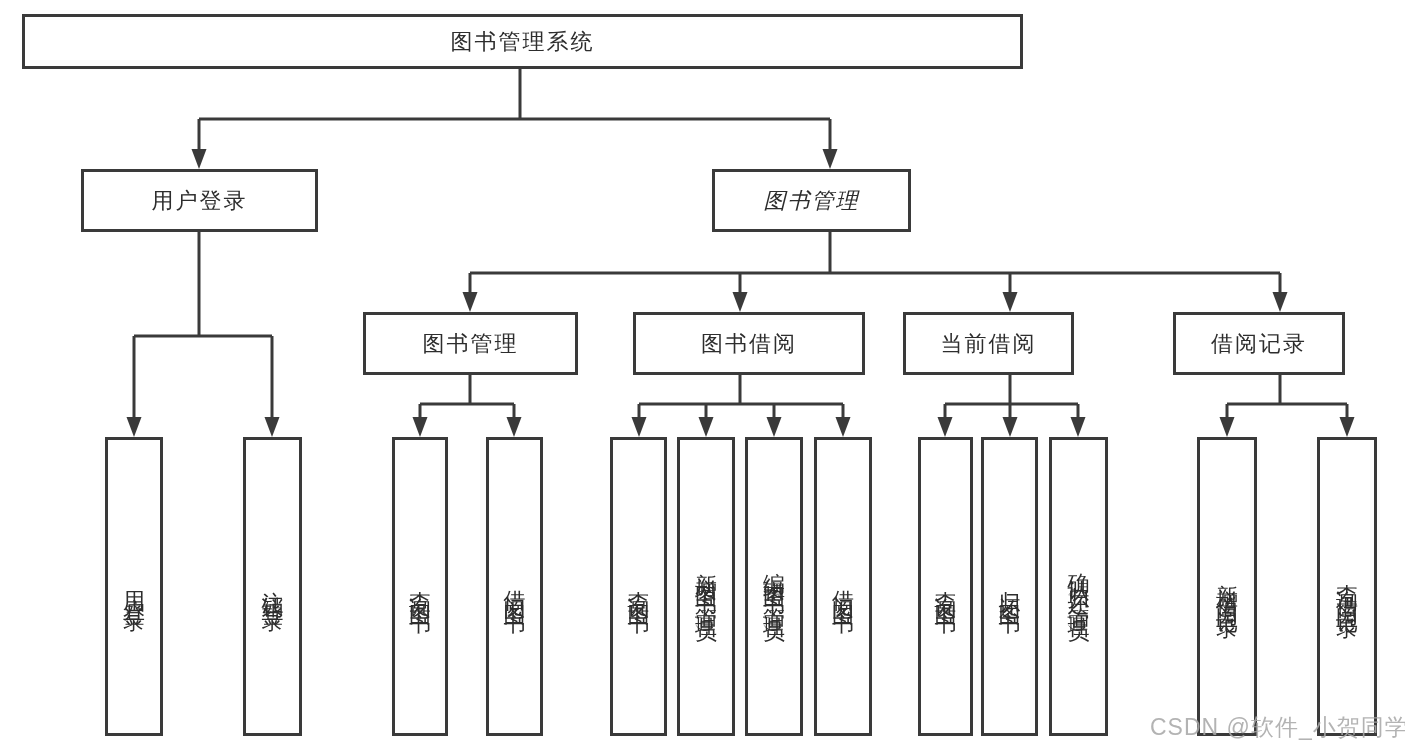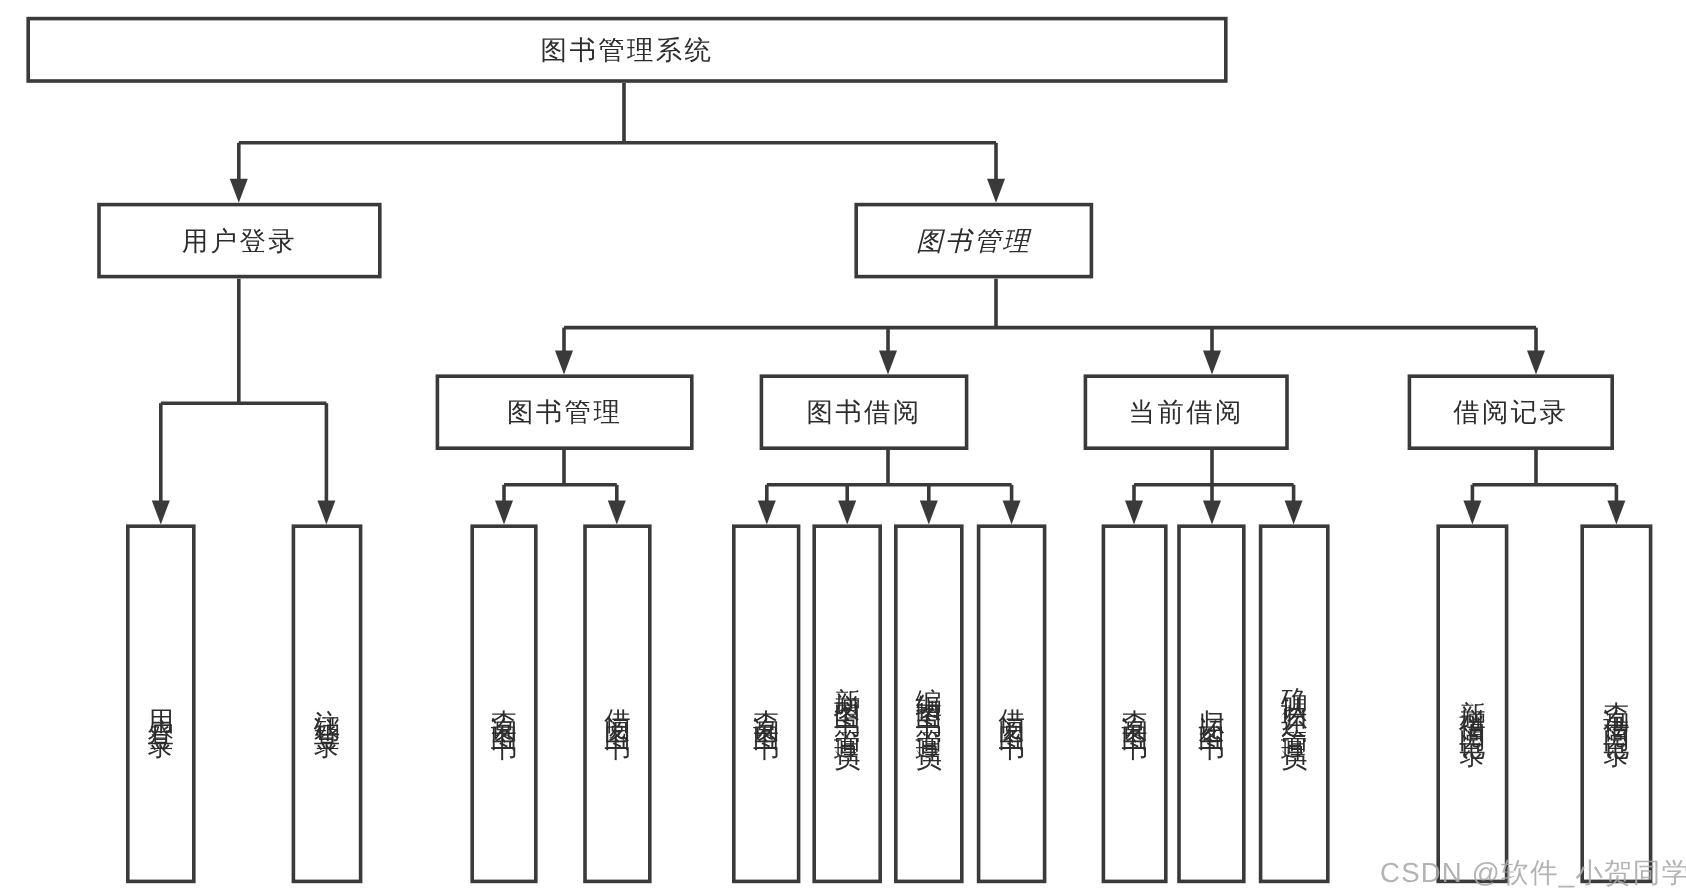--- a/index.html
+++ b/index.html
@@ -105,21 +105,21 @@
   <div class="box hbox lvl2" style="left:81px;top:169px;width:237px;">
     <span>用户登录</span>
   </div>
   <div class="box hbox lvl2" style="left:712px;top:169px;width:199px;font-style:italic;">
     <span>图书管理</span>
   </div>
 
   <div class="box hbox lvl3" style="left:363px;top:312px;width:215px;">
     <span>图书管理</span>
   </div>
-  <div class="box hbox lvl3" style="left:633px;top:312px;width:174px;">
+  <div class="box hbox lvl3" style="left:633px;top:312px;width:232px;">
     <span>图书借阅</span>
   </div>
   <div class="box hbox lvl3" style="left:903px;top:312px;width:171px;">
     <span>当前借阅</span>
   </div>
   <div class="box hbox lvl3" style="left:1173px;top:312px;width:172px;">
     <span>借阅记录</span>
   </div>
 
   <div class="box leaf" style="left:105px;width:58px;">

